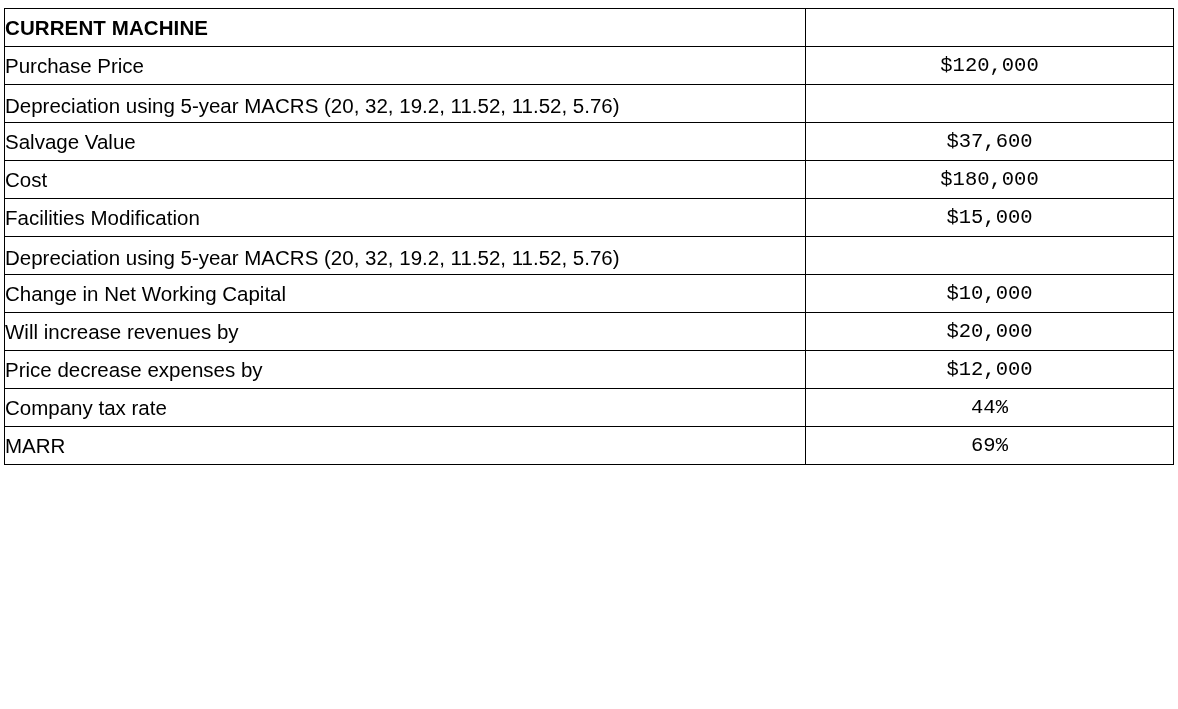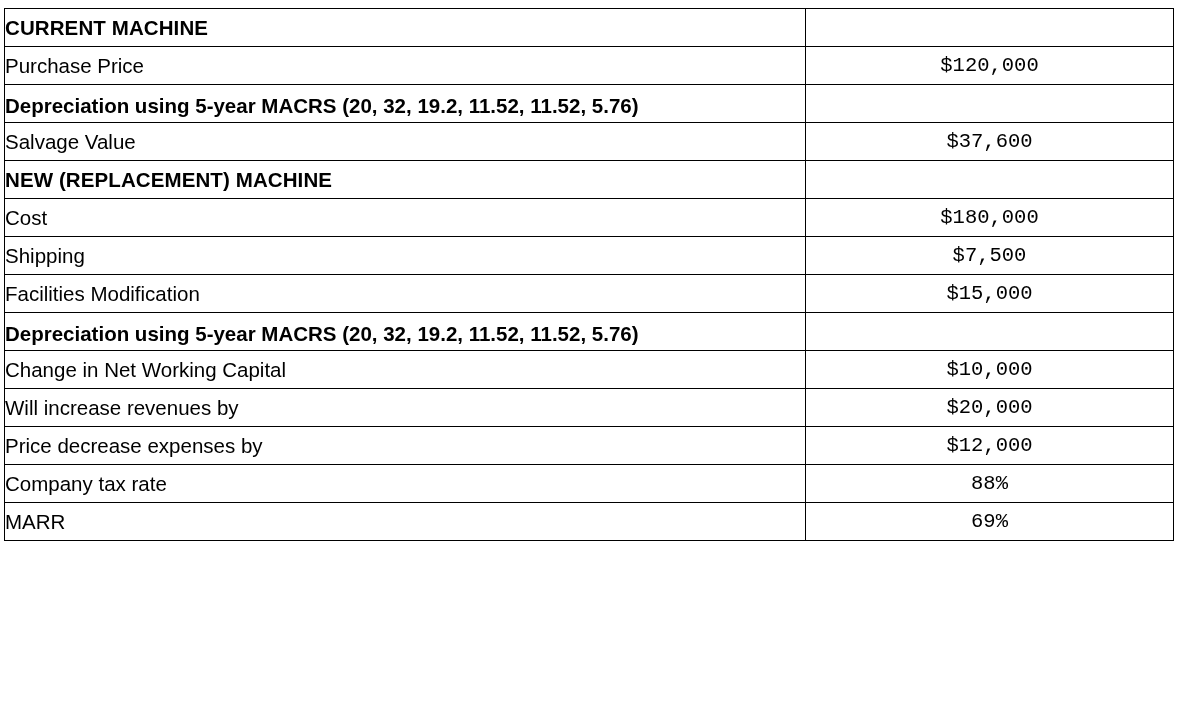--- a/index.html
+++ b/index.html
@@ -79,21 +79,20 @@
     letter-spacing: 0.1px;
   }
 
   tr.tall-row {
     height: 76px;
   }
 
   tr.tall-row td.cell-label {
     vertical-align: top;
     padding-top: 6px;
-    font-weight: bold;
   }
 
   tr.tall-row td.cell-label .wrap-text {
     display: block;
     max-width: 760px;
   }
 
   .blank-cell {
     display: block;
     min-height: 1px;
@@ -129,36 +128,24 @@
             <td class="cell-value">
               <span class="blank-cell"></span>
             </td>
           </tr>
           <tr>
             <td class="cell-label"><span class="wrap-text">Salvage Value</span></td>
             <td class="cell-value">
               <span class="blank-cell">$37,600</span>
             </td>
           </tr>
-          <tr class="section-header">
-            <td class="cell-label"><span class="wrap-text">NEW (REPLACEMENT) MACHINE</span></td>
-            <td class="cell-value">
-              <span class="blank-cell"></span>
-            </td>
-          </tr>
           <tr>
             <td class="cell-label"><span class="wrap-text">Cost</span></td>
             <td class="cell-value">
               <span class="blank-cell">$180,000</span>
-            </td>
-          </tr>
-          <tr>
-            <td class="cell-label"><span class="wrap-text">Shipping</span></td>
-            <td class="cell-value">
-              <span class="blank-cell">$7,500</span>
             </td>
           </tr>
           <tr>
             <td class="cell-label"><span class="wrap-text">Facilities Modification</span></td>
             <td class="cell-value">
               <span class="blank-cell">$15,000</span>
             </td>
           </tr>
           <tr class="tall-row">
             <td class="cell-label">
@@ -182,21 +169,21 @@
           </tr>
           <tr>
             <td class="cell-label"><span class="wrap-text">Price decrease expenses by</span></td>
             <td class="cell-value">
               <span class="blank-cell">$12,000</span>
             </td>
           </tr>
           <tr>
             <td class="cell-label"><span class="wrap-text">Company tax rate</span></td>
             <td class="cell-value">
-              <span class="blank-cell">88%</span>
+              <span class="blank-cell">44%</span>
             </td>
           </tr>
           <tr>
             <td class="cell-label"><span class="wrap-text">MARR</span></td>
             <td class="cell-value">
               <span class="blank-cell">69%</span>
             </td>
           </tr>
         </tbody>
     </table>

